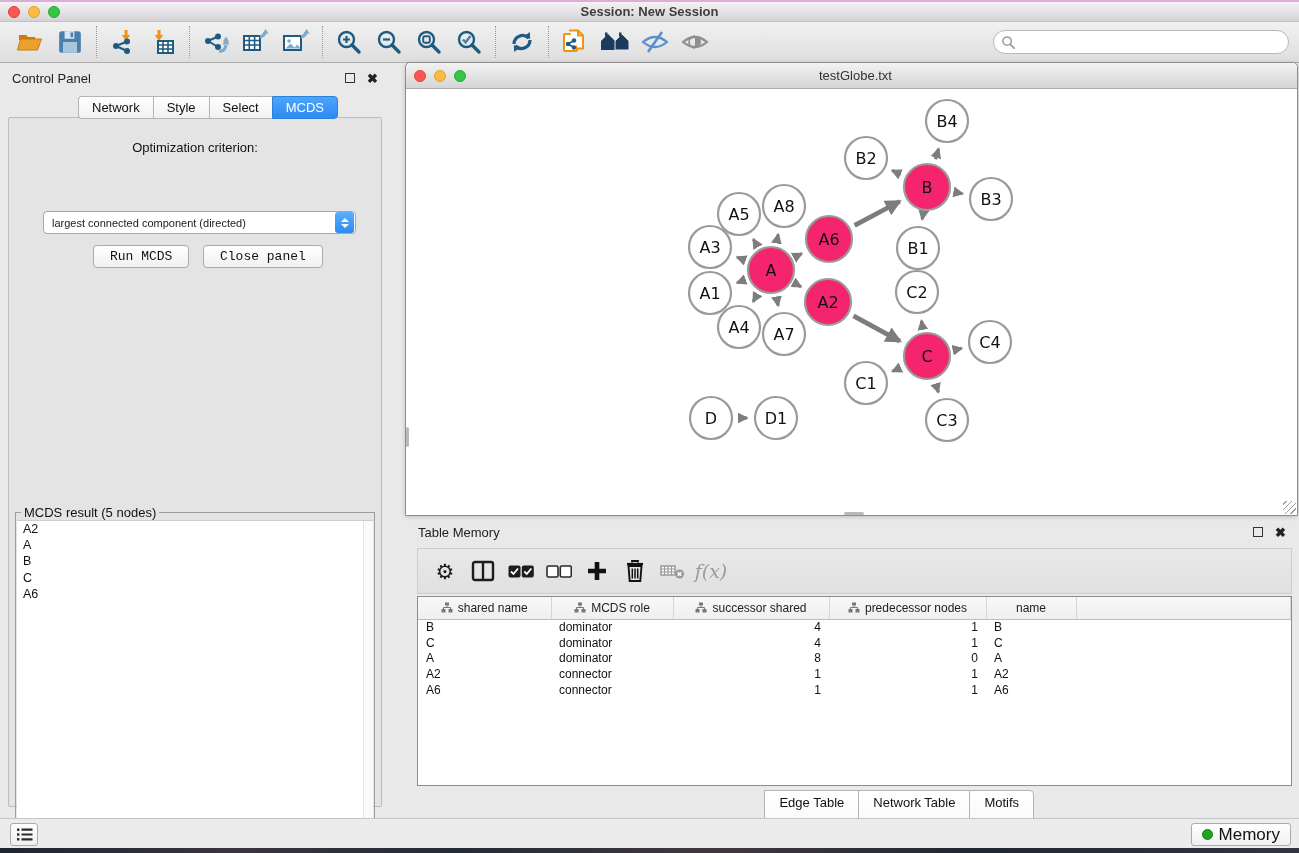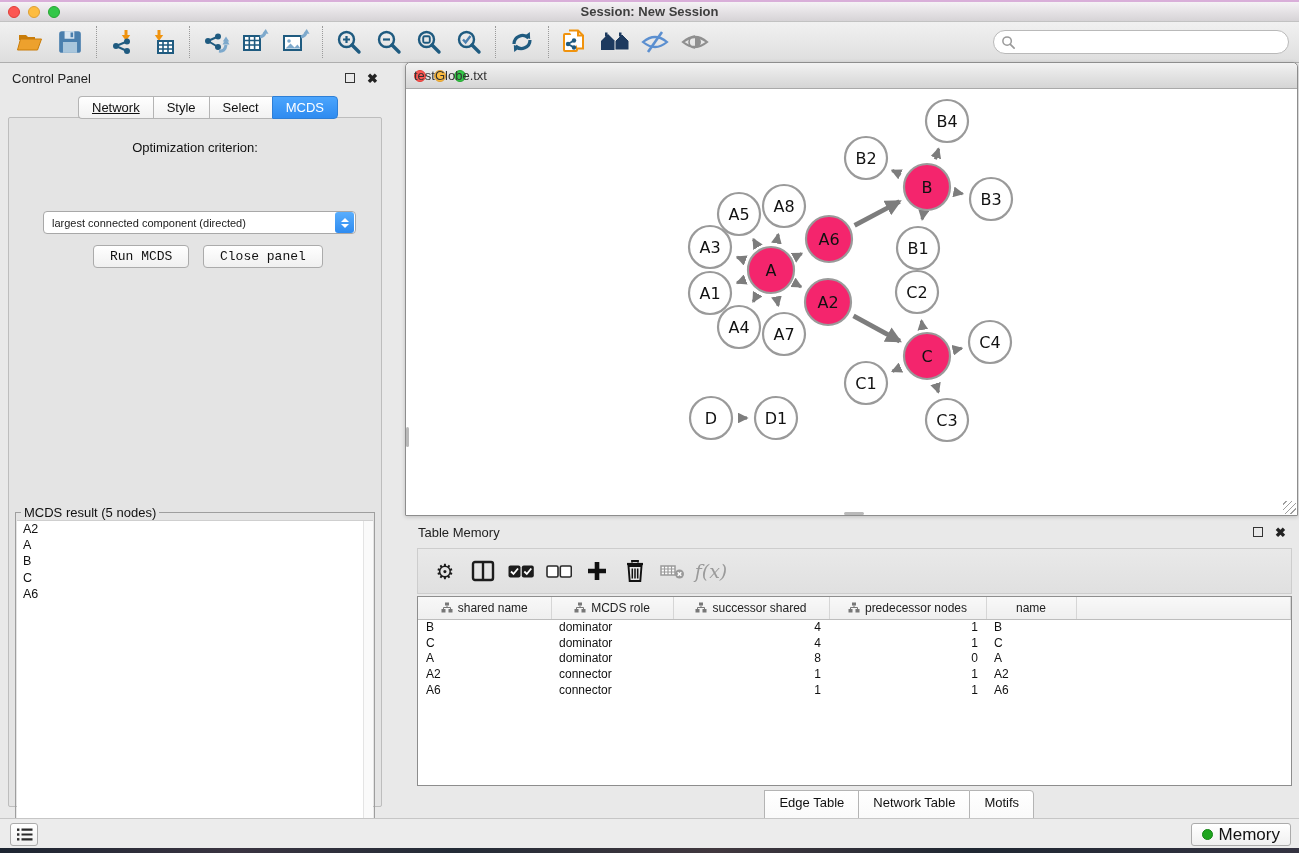--- a/index.html
+++ b/index.html
@@ -29,21 +29,21 @@
 
   
   #control-panel { position:absolute; left:0; top:63px; width:390px; height:750px; }
   #cp-header { height:30px; display:flex; align-items:center; padding:0 12px; }
   #cp-header .cp-title { flex:1; font-size:13px; color:#222; }
   .winbtn-float { width:10px; height:10px; border:1.5px solid #333; display:inline-block; margin-right:12px; }
   .winbtn-close { font-size:13px; color:#222; font-weight:bold; }
   #cp-tabs { position:absolute; left:78px; top:33px; display:flex; z-index:3; }
   .cp-tab { padding:3px 13px; font-size:13px; background:linear-gradient(#ffffff,#f1f1f1);
     border:1px solid #b4b4b4; border-right:none; color:#111; }
-  .cp-tab:first-child { border-radius:4px 0 0 4px;text-decoration:underline; }
+  .cp-tab:first-child { border-radius:4px 0 0 4px; }
   .cp-tab:last-child { border-radius:0 4px 4px 0; border-right:1px solid #b4b4b4; }
   .cp-tab.active { background:linear-gradient(#4ba5fd,#2e8bf0); color:#fff; border-color:#2e7fd6; }
   #cp-body { position:absolute; left:8px; top:54px; width:374px; height:690px;
     background:#e4e4e4; border:1px solid #bdbdbd; border-radius:2px; }
   #opt-label { text-align:center; margin-top:22px; font-size:13px; color:#111; }
   #criterion { position:absolute; left:34px; top:93px; width:313px; height:23px; background:#fff;
     border:1px solid #a8a8a8; border-radius:4px; display:flex; align-items:center; }
   #criterion .val { flex:1; padding-left:8px; font-size:11px; white-space:nowrap; overflow:hidden; }
   #criterion .stepper { width:19px; height:21px; border-radius:3px; margin-right:1px;
     background:linear-gradient(#59aefd,#2e8bf0); display:flex; flex-direction:column; align-items:center; justify-content:center; gap:2px; }
@@ -59,21 +59,21 @@
   #mcds-list { position:absolute; left:1px; top:7px; right:1px; bottom:1px; background:#fff;
     border-top:1px solid #cfcfcf; overflow:hidden; }
   #mcds-list .track { position:absolute; right:0; top:0; bottom:0; width:10px; background:#fafafa; border-left:1px solid #e4e4e4; }
   .mcds-item { padding:1.1px 6px; font-size:12.5px; color:#111; }
 
   
   #network-window { position:absolute; left:405px; top:62px; width:893px; height:454px;
     background:#fff; border:1px solid #8d8d8d; border-radius:5px 5px 1px 1px; box-shadow:0 1px 4px rgba(0,0,0,0.18); }
   #nw-titlebar { height:26px; background:linear-gradient(#f2f2f2,#d5d5d5); border-bottom:1px solid #a9a9a9;
     border-radius:5px 5px 0 0; display:flex; align-items:center; position:relative; }
-  #nw-titlebar .title { position:absolute; left:8px; right:0; text-align:left; font-size:13px; color:#333; }
+  #nw-titlebar .title { position:absolute; left:8px; right:0; text-align:center; font-size:13px; color:#333; }
   #nw-canvas { position:relative; width:891px; height:426px; background:#fff; overflow:hidden; }
   #graph-svg { position:absolute; left:0; top:0; }
   #nw-canvas .vthumb { position:absolute; left:0px; top:338px; width:3px; height:20px; background:#b9b9b9; border-radius:2px; }
   #nw-canvas .hthumb { position:absolute; left:438px; bottom:0px; width:20px; height:3px; background:#b9b9b9; border-radius:2px; }
   #resize-grip { position:absolute; right:1px; bottom:1px; width:13px; height:13px;
     background:repeating-linear-gradient(135deg, transparent 0 2px, #9f9f9f 2px 3px, transparent 3px 4px); }
 
   
   #table-panel { position:absolute; left:405px; top:518px; width:894px; height:300px; }
   #tp-header { height:28px; display:flex; align-items:center; padding:0 13px; }

